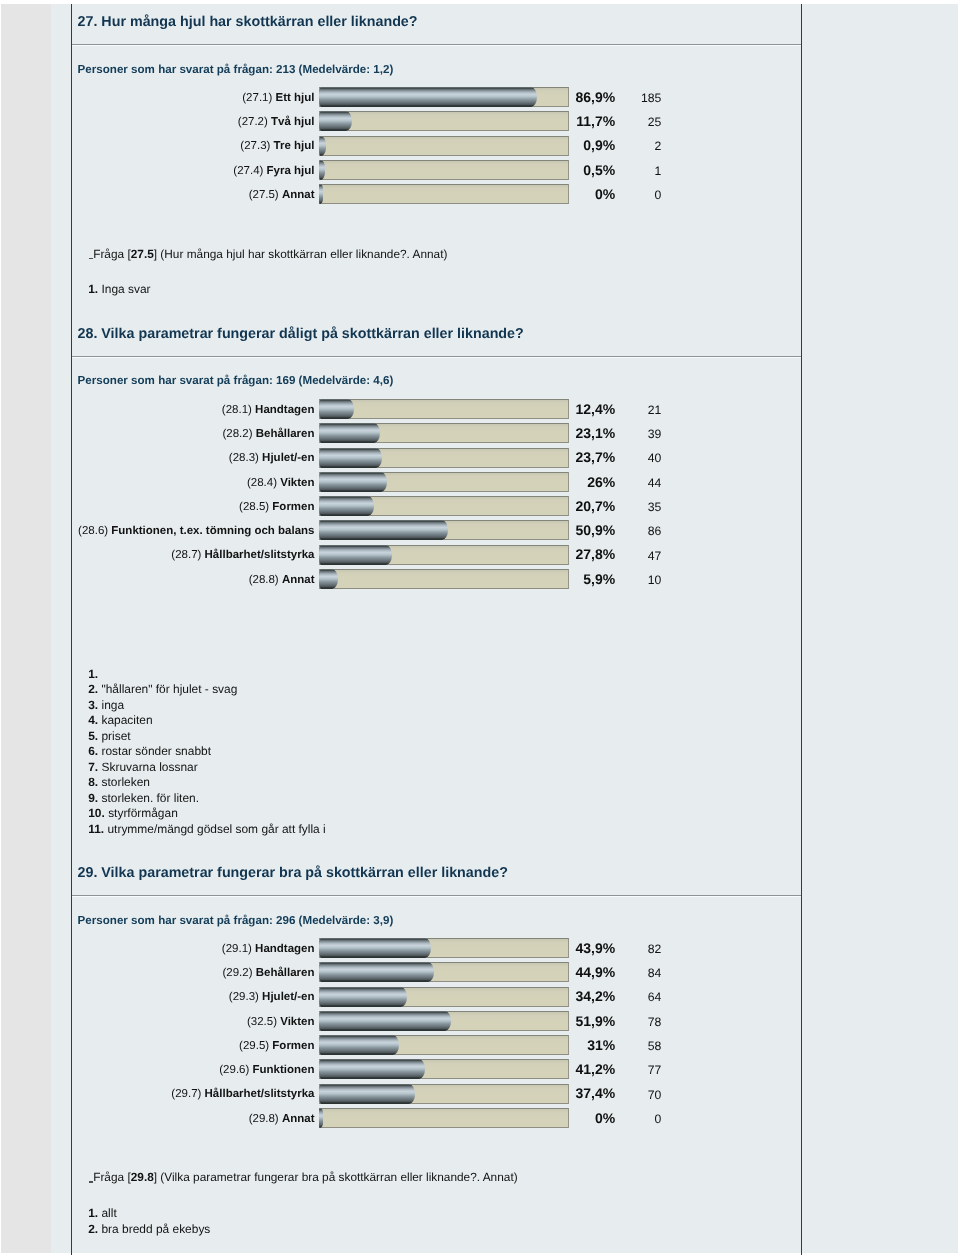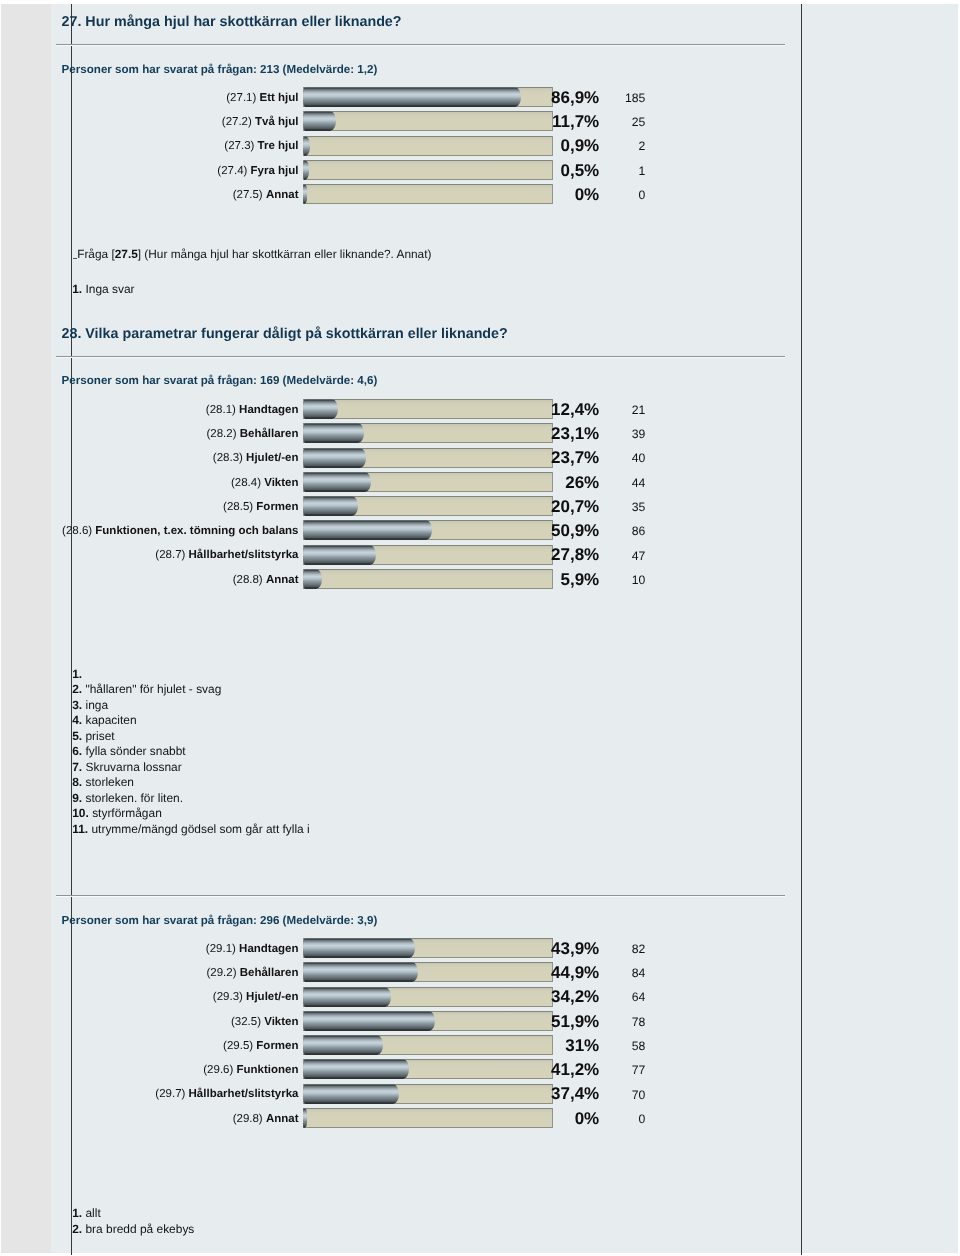--- a/index.html
+++ b/index.html
@@ -12,21 +12,21 @@
     text-rendering:geometricPrecision;
   }
   .page{position:relative;width:960px;height:1256px;}
   .leftgutter{position:absolute;left:1px;top:4px;width:50px;height:1249px;background:#e5e5e5;}
   .sheet{position:absolute;left:51px;top:4px;width:907px;height:1249px;background:#e7edef;}
   .colline{position:absolute;top:4px;width:1px;height:1251px;background:#333b3c;}
   .colline-l{left:71px;}
   .colline-r{left:801px;}
 
   
-  .content{position:absolute;left:56px;top:0px;width:729px;height:1140px;}
+  .content{position:absolute;left:72px;top:0px;width:729px;height:1140px;}
 
   .qtitle{
     position:absolute;left:5.5px;
     font-size:14.3px;font-weight:bold;color:#123651;
     line-height:14px;white-space:nowrap;
   }
   .qrule{
     position:absolute;left:0px;width:729px;height:0;
     border-top:1px solid #8d9396;
     border-bottom:1px solid #f7fbfc;
@@ -63,21 +63,21 @@
        #8a979e 63.2%,
        #667077 78.9%,
        #4b5254 89.5%,
        #222a2c 94.7%,
        #333a3a 100%);
     box-sizing:border-box;
     border-radius:2px 6px 6px 2px / 50%;
   }
   .bpct{
     position:absolute;height:19px;line-height:19px;
-    font-size:17px;font-weight:bold;color:#0f0f0f;text-align:right;
+    font-size:14px;font-weight:bold;color:#0f0f0f;text-align:right;
   }
   .bnum{
     position:absolute;height:19px;line-height:19px;
     font-size:12.2px;color:#121212;text-align:right;
   }
 
   
   .ftq{
     position:absolute;
     font-size:11.85px;color:#121212;line-height:12px;white-space:nowrap;
@@ -192,26 +192,27 @@
         <div class="bfill" style="width:18.77px;height:20px"></div>
       </div>
       <div class="blabel" style="top:570.59px;right:486.5px"><span>(28.8)</span> <b>Annat</b></div>
       <div class="bpct" style="top:569.59px;right:185.79999999999995px">5,9%</div>
       <div class="bnum" style="top:570.79px;right:139.70000000000005px">10</div>
       <div class="ftitem" style="top:666.50px;left:16.2px"><b>1.</b> <span></span></div>
       <div class="ftitem" style="top:682.00px;left:16.2px"><b>2.</b> <span>"hållaren" för hjulet - svag</span></div>
       <div class="ftitem" style="top:697.50px;left:16.2px"><b>3.</b> <span>inga</span></div>
       <div class="ftitem" style="top:713.00px;left:16.2px"><b>4.</b> <span>kapaciten</span></div>
       <div class="ftitem" style="top:728.50px;left:16.2px"><b>5.</b> <span>priset</span></div>
-      <div class="ftitem" style="top:744.00px;left:16.2px"><b>6.</b> <span>fylla sönder snabbt</span></div>
+      <div class="ftitem" style="top:744.00px;left:16.2px"><b>6.</b> <span>rostar sönder snabbt</span></div>
       <div class="ftitem" style="top:759.50px;left:16.2px"><b>7.</b> <span>Skruvarna lossnar</span></div>
       <div class="ftitem" style="top:775.00px;left:16.2px"><b>8.</b> <span>storleken</span></div>
       <div class="ftitem" style="top:790.50px;left:16.2px"><b>9.</b> <span>storleken. för liten.</span></div>
       <div class="ftitem" style="top:806.00px;left:16.2px"><b>10.</b> <span>styrförmågan</span></div>
       <div class="ftitem" style="top:821.50px;left:16.2px"><b>11.</b> <span>utrymme/mängd gödsel som går att fylla i</span></div>
+      <div class="qtitle" style="top:865.8px">29. Vilka parametrar fungerar bra på skottkärran eller liknande?</div>
       <div class="qrule" style="top:894.8px"></div>
       <div class="respline" style="top:914.5px">Personer som har svarat på frågan: 296 (Medelvärde: 3,9)</div>
       <div class="btrack" style="top:938.00px;left:247.2px;width:250.3px;height:20px">
         <div class="bfill" style="width:111.94px;height:20px"></div>
       </div>
       <div class="blabel" style="top:939.70px;right:486.5px"><span>(29.1)</span> <b>Handtagen</b></div>
       <div class="bpct" style="top:938.70px;right:185.79999999999995px">43,9%</div>
       <div class="bnum" style="top:939.90px;right:139.70000000000005px">82</div>
       <div class="btrack" style="top:962.27px;left:247.2px;width:250.3px;height:20px">
         <div class="bfill" style="width:114.39px;height:20px"></div>
@@ -248,16 +249,17 @@
       </div>
       <div class="blabel" style="top:1085.32px;right:486.5px"><span>(29.7)</span> <b>Hållbarhet/slitstyrka</b></div>
       <div class="bpct" style="top:1084.32px;right:185.79999999999995px">37,4%</div>
       <div class="bnum" style="top:1085.52px;right:139.70000000000005px">70</div>
       <div class="btrack" style="top:1107.89px;left:247.2px;width:250.3px;height:20px">
         <div class="bfill" style="width:4.30px;height:20px"></div>
       </div>
       <div class="blabel" style="top:1109.59px;right:486.5px"><span>(29.8)</span> <b>Annat</b></div>
       <div class="bpct" style="top:1108.59px;right:185.79999999999995px">0%</div>
       <div class="bnum" style="top:1109.79px;right:139.70000000000005px">0</div>
+      <div class="ftq" style="top:1171px;left:16.6px"><span class="anchor">_</span><span>Fråga [</span><b>29.8</b><span>] (Vilka parametrar fungerar bra på skottkärran eller liknande?. Annat)</span></div>
       <div class="ftitem" style="top:1206.30px;left:16.2px"><b>1.</b> <span>allt</span></div>
       <div class="ftitem" style="top:1221.80px;left:16.2px"><b>2.</b> <span>bra bredd på ekebys</span></div>
     </div>
 </div>
 
 </body></html>

